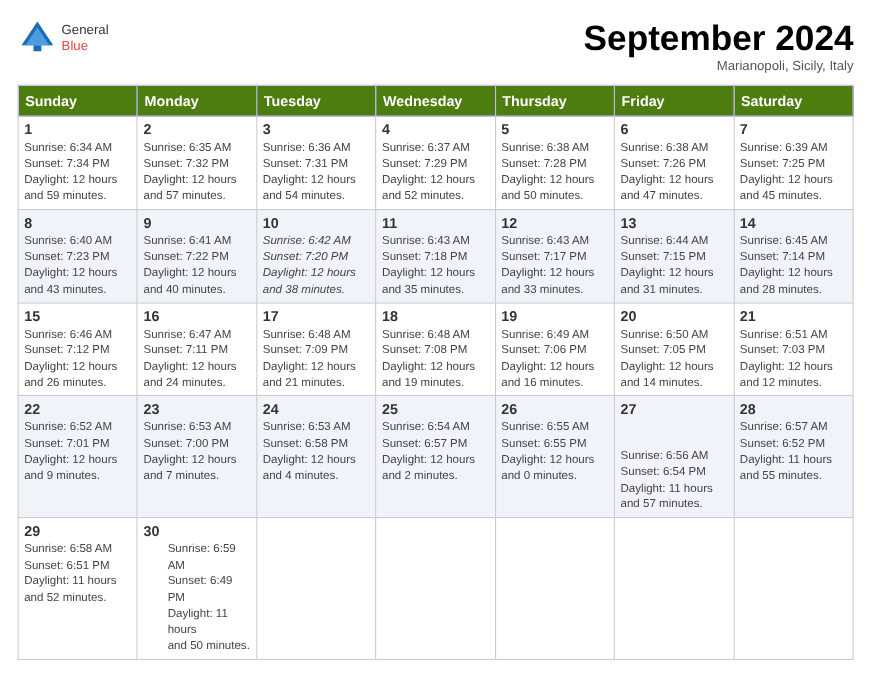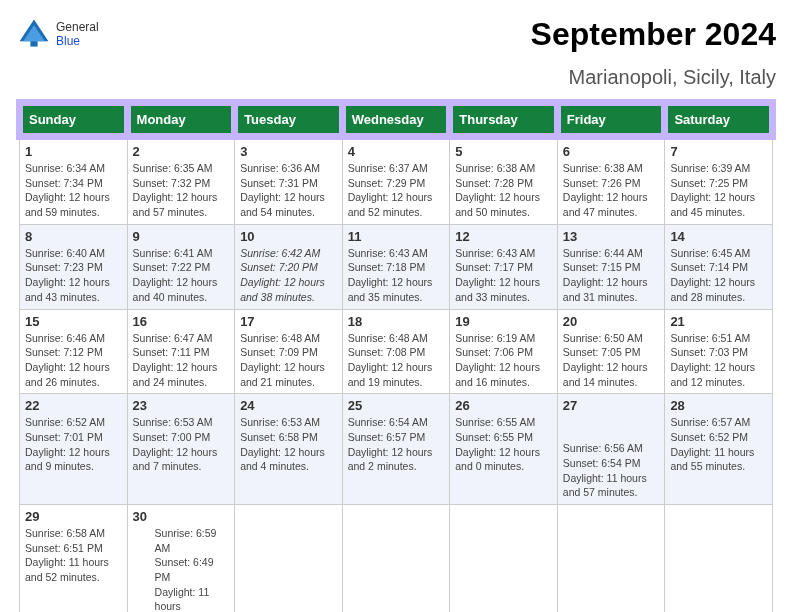--- a/index.html
+++ b/index.html
@@ -20,51 +20,50 @@
       display: flex;
       align-items: center;
       gap: 4px;
     }
     .logo-text {
       font-size: 12px;
       font-weight: normal;
       line-height: 1.2;
     }
     .logo-general { color: #333; }
-    .logo-blue { color: #1d4ed8; }
+    .logo-blue { color: #ef4444; }
     .logo-icon {
       width: 36px;
       height: 36px;
     }
     .title-area {
       text-align: right;
     }
     .month-title {
       font-size: 32px;
       font-weight: bold;
       color: #000000;
     }
     .location-title {
-      font-size: 20px;
+      font-size: 12px;
       color: #555;
-      margin-top: 13px;
     }
     .calendar {
       width: 100%;
       border-collapse: collapse;
       font-size: 11px;
     }
     .calendar th {
-      background: #15803d;
+      background: #4d7c0f;
       color: #fff;
       text-align: left;
       padding: 6px 6px;
       font-size: 13px;
       font-weight: bold;
-      border: 7px solid #c4b5fd;
+      border: 1px solid #c4b5fd;
     }
     .calendar td {
       vertical-align: top;
       border: 1px solid #ccc;
       padding: 4px 5px;
       width: calc(100% / 7);
       min-height: 80px;
       background: #fff;
     }
     .calendar tr:nth-child(even) td {
@@ -247,21 +246,21 @@
         </td>
         <td>
           <span class="day-num">18</span>
           <div class="day-info" style="white-space: pre-line;">Sunrise: 6:48 AM
 Sunset: 7:08 PM
 Daylight: 12 hours
 and 19 minutes.</div>
         </td>
         <td>
           <span class="day-num">19</span>
-          <div class="day-info" style="white-space: pre-line;">Sunrise: 6:19 AM
+          <div class="day-info" style="white-space: pre-line;">Sunrise: 6:49 AM
 Sunset: 7:06 PM
 Daylight: 12 hours
 and 16 minutes.</div>
         </td>
         <td>
           <span class="day-num">20</span>
           <div class="day-info" style="white-space: pre-line;">Sunrise: 6:50 AM
 Sunset: 7:05 PM
 Daylight: 12 hours
 and 14 minutes.</div>

